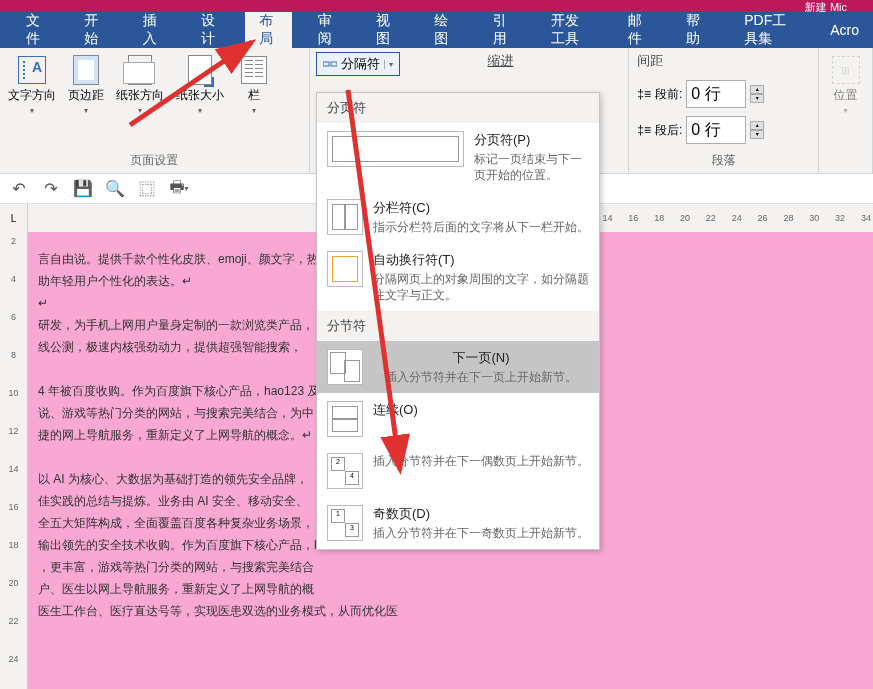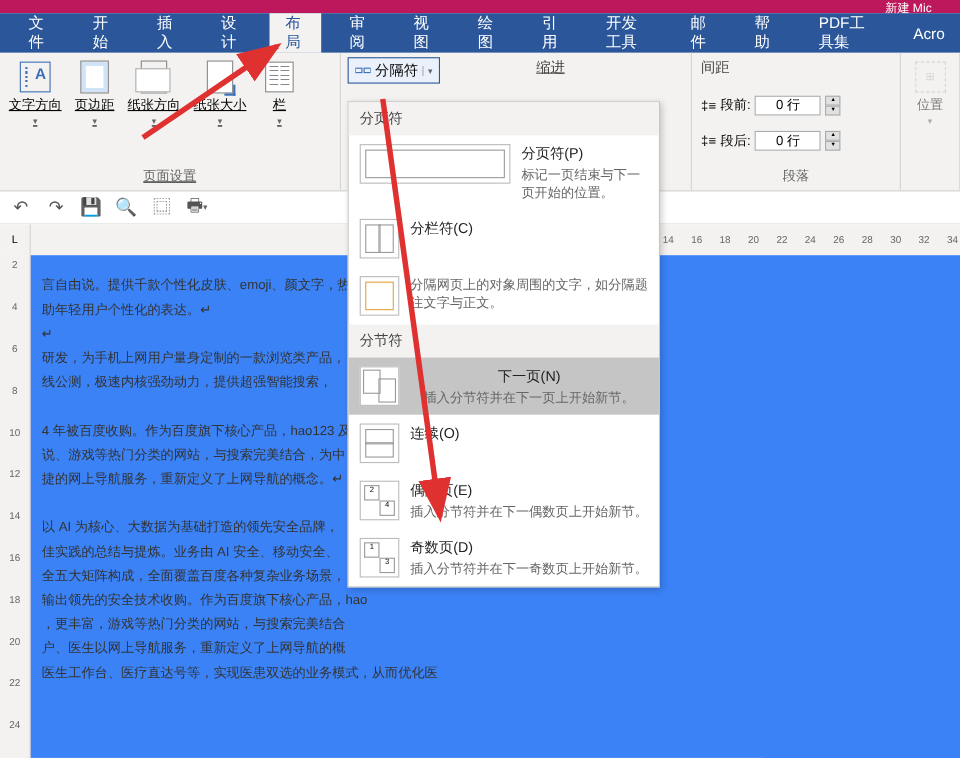--- a/index.html
+++ b/index.html
@@ -15,38 +15,38 @@
 .group { border-right: 1px solid #d4d4d4; display: flex; flex-direction: column; justify-content: space-between; padding: 4px 6px 2px; }
 .group-label { text-align: center; font-size: 12px; color: #666; padding-bottom: 2px; }
 .group-row { display: flex; gap: 8px; align-items: flex-start; }
 .big-btn { display: flex; flex-direction: column; align-items: center; gap: 2px; min-width: 40px; cursor: pointer; padding: 2px; }
 .big-btn .ic { width: 32px; height: 32px; display: flex; align-items: center; justify-content: center; }
 .big-btn .lbl { font-size: 12px; text-align: center; line-height: 14px; }
 .caret { font-size: 8px; color: #666; }
 
 .indent-group { padding: 4px 8px 2px; }
 .field-row { display: flex; align-items: center; gap: 4px; font-size: 12px; margin-bottom: 4px; }
-.field-row input { width: 60px; height: 18px; border: 1px solid #ababab; padding: 0 18px; font-size: 12px; }
+.field-row input { width: 60px; height: 28px; border: 1px solid #ababab; padding: 0 4px; font-size: 16px; }
 .spin { width: 14px; display: flex; flex-direction: column; }
 .spin span { height: 9px; background: #e1e1e1; border: 1px solid #ababab; font-size: 6px; text-align: center; line-height: 7px; cursor: pointer; }
 
 .break-btn { position: absolute; left: 316px; top: 4px; height: 24px; border: 1px solid #2b579a; background: #eaf1fb; display: flex; align-items: center; padding: 0 6px; gap: 4px; font-size: 13px; cursor: pointer; }
 .break-btn .dd { border-left: 1px solid #aaa; padding-left: 4px; }
 
 .qat { height: 30px; background: #fff; border-bottom: 1px solid #e1e1e1; display: flex; align-items: center; gap: 14px; padding: 0 10px; }
 .qat .qb { width: 18px; height: 18px; display: flex; align-items: center; justify-content: center; color: #555; cursor: pointer; }
 
 .ruler-area { height: 28px; background: #fff; display: flex; }
 .ruler-corner { width: 28px; border-right: 1px solid #ccc; display: flex; align-items: center; justify-content: center; font-size: 10px; background: #f3f2f1; }
 .h-ruler { flex: 1; display: flex; align-items: center; font-size: 9px; color: #666; background: #f3f2f1; padding-left: 4px; gap: 12px; overflow: hidden; }
 .h-ruler span { display: inline-block; width: 16px; text-align: center; }
 
 .doc-area { display: flex; height: calc(100% - 232px); }
 .v-ruler { width: 28px; background: #f3f2f1; border-right: 1px solid #ccc; display: flex; flex-direction: column; align-items: center; font-size: 9px; color: #666; gap: 14px; padding-top: 4px; }
-.page { flex: 1; background: #3b82f6; padding: 16px 10px; font-size: 12px; line-height: 22px; color: #333; overflow: hidden; }
+.page { flex: 1; background: #f9a8d4; padding: 16px 10px; font-size: 12px; line-height: 22px; color: #333; overflow: hidden; }
 .page p { white-space: nowrap; }
 
 
 .breaks-menu { position: absolute; left: 316px; top: 92px; width: 284px; background: #fff; border: 1px solid #c6c6c6; box-shadow: 2px 2px 6px rgba(0,0,0,.2); z-index: 50; }
 .menu-section-hdr { background: #f3f2f1; padding: 6px 10px; font-size: 13px; color: #444; }
 .menu-item { display: flex; gap: 10px; padding: 8px 10px; cursor: pointer; }
 .menu-item.highlight { background: #c5c5c5; text-align: center; }
 .menu-item .mic { width: 36px; height: 36px; flex-shrink: 0; border: 1px solid #bbb; background: #fff; position: relative; }
 .menu-item .mtxt { flex: 1; }
 .menu-item .mtitle { font-size: 13px; color: #222; margin-bottom: 2px; }
@@ -100,21 +100,21 @@
     <div class="tab">绘图</div>
     <div class="tab">引用</div>
     <div class="tab">开发工具</div>
     <div class="tab">邮件</div>
     <div class="tab">帮助</div>
     <div class="tab">PDF工具集</div>
     <div class="tab">Acro</div>
   </div>
 
 <div class="ribbon">
-  <div class="group" style="width:310px;text-decoration:underline;">
+  <div class="group" style="width:310px;">
     <div class="group-row">
       <div class="big-btn">
         <div class="ic">
             <div class="ic-textdir"></div>
           </div>
         <div class="lbl"><span>文字方向</span><br><span class="caret">▾</span></div>
       </div>
       <div class="big-btn">
         <div class="ic">
             <div class="ic-margin"></div>
@@ -304,25 +304,27 @@
       <div class="mic page"></div>
       <div class="mtxt">
         <div class="mtitle">分页符(P)</div>
         <div class="mdesc">标记一页结束与下一页开始的位置。</div>
       </div>
     </div>
     <div class="menu-item">
       <div class="mic cols"></div>
       <div class="mtxt">
         <div class="mtitle">分栏符(C)</div>
+        <div class="mdesc">指示分栏符后面的文字将从下一栏开始。</div>
       </div>
     </div>
     <div class="menu-item">
       <div class="mic wrap"></div>
       <div class="mtxt">
+        <div class="mtitle">自动换行符(T)</div>
         <div class="mdesc">分隔网页上的对象周围的文字，如分隔题注文字与正文。</div>
       </div>
     </div>
     <div class="menu-section-hdr">分节符</div>
     <div class="menu-item highlight">
       <div class="mic next"></div>
       <div class="mtxt">
         <div class="mtitle">下一页(N)</div>
         <div class="mdesc">插入分节符并在下一页上开始新节。</div>
       </div>
@@ -332,21 +334,20 @@
       <div class="mtxt">
         <div class="mtitle">连续(O)</div>
       </div>
     </div>
     <div class="menu-item">
       <div class="mic even">
         <div class="n1">2</div>
         <div class="n2">4</div>
       </div>
       <div class="mtxt">
-        <div class="mtitle">偶数页(E)</div>
         <div class="mdesc">插入分节符并在下一偶数页上开始新节。</div>
       </div>
     </div>
     <div class="menu-item">
       <div class="mic even">
         <div class="n1">1</div>
         <div class="n2">3</div>
       </div>
       <div class="mtxt">
         <div class="mtitle">奇数页(D)</div>

